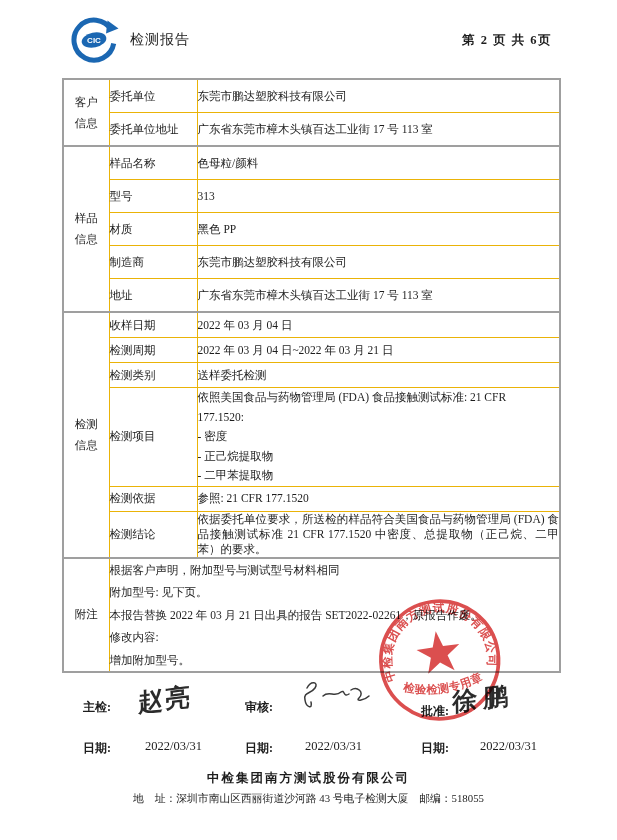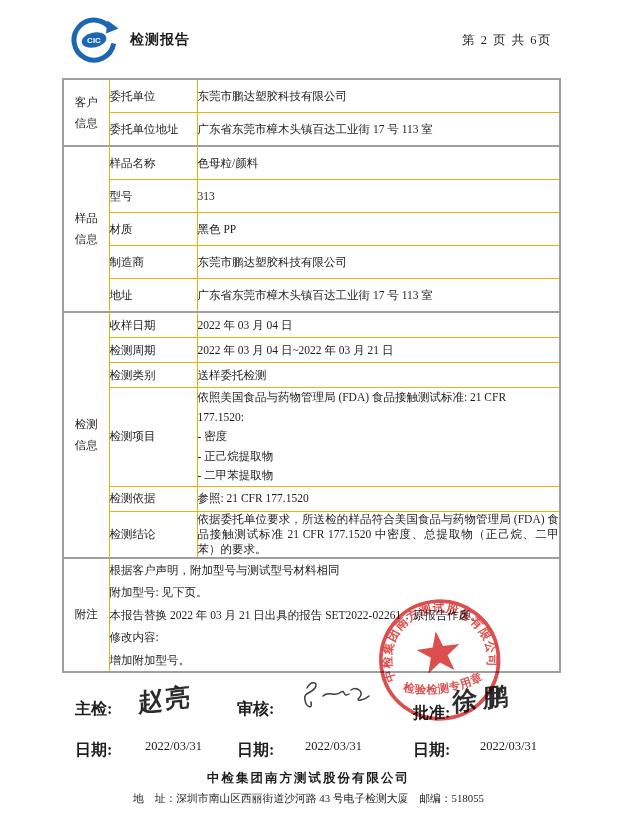--- a/index.html
+++ b/index.html
@@ -2,42 +2,42 @@
 <html><head>
 <meta charset="utf-8">
 <style>
   html,body{margin:0;padding:0;background:#fff;}
   .page{
     position:relative;width:617px;height:840px;background:#ffffff;overflow:hidden;
     font-family:"Liberation Serif","DejaVu Serif",serif;color:#1d1d1d;padding-left:36px;
   }
   
   .logo{position:absolute;left:62px;top:15px;width:64px;height:50px;}
-  .hdr-title{position:absolute;left:130px;top:31px;font-size:14px;font-weight:bold;letter-spacing:1px;}
+  .hdr-title{position:absolute;left:130px;top:31px;font-size:14px;font-weight:normal;letter-spacing:1px;}
   .hdr-no{position:absolute;left:231px;top:32px;font-size:12.5px;font-weight:bold;}
-  .hdr-page{position:absolute;left:462px;top:32px;font-size:12.5px;font-weight:normal;letter-spacing:1.5px;}
+  .hdr-page{position:absolute;left:462px;top:32px;font-size:12.5px;font-weight:bold;letter-spacing:1.5px;}
   
   table.report{
     position:absolute;left:62px;top:78px;width:497px;border-collapse:collapse;table-layout:fixed;
     font-size:11.5px;color:#1d1d1d;border:2px solid #9f9f9f;
   }
   table.report td{border:1px solid #eab308;vertical-align:middle;padding:0;}
   tr.gsep td{border-top:2.5px solid #9f9f9f;}
   td.glabel{text-align:center;font-size:11.5px;line-height:21px;}
   td.field{padding-left:8px;}
   td.value{padding-left:12px;}
   tr.r33 td{height:32px;}
   tr.r24 td{height:24px;}
   .mline{line-height:19.5px;}
   td.items{padding:5px 8px 5px 12px;vertical-align:middle;}
   td.concl{padding:4px 10px 4px 12px;line-height:15px;text-align:justify;}
   td.remark{padding:6px 10px 6px 12px;vertical-align:middle;}
   .rline{line-height:22.5px;}
   
-  .lbl{position:absolute;font-size:16px;font-weight:bold;}
+  .lbl{position:absolute;font-size:12px;font-weight:bold;margin-left:8px;}
   .sig{position:absolute;font-size:25px;color:#2b2b2b;transform:rotate(-7deg) skewX(-6deg);
        font-weight:bold;letter-spacing:2px;white-space:nowrap;}
   .dateval{position:absolute;font-size:12.5px;}
   .scribble{position:absolute;}
   
   .seal{position:absolute;left:374px;top:594px;width:132px;height:136px;
         transform:rotate(-8deg);mix-blend-mode:multiply;opacity:.92;}
   
   .foot{position:absolute;left:0;width:617px;text-align:center;}
   .foot-company{top:770px;font-size:12.5px;font-weight:bold;letter-spacing:2px;}

